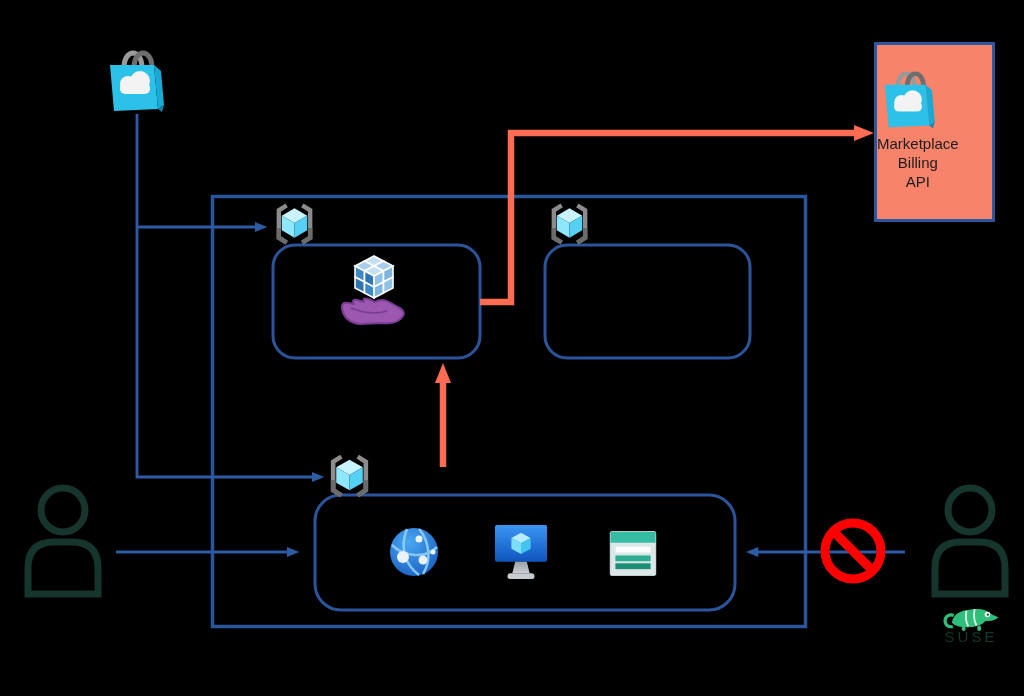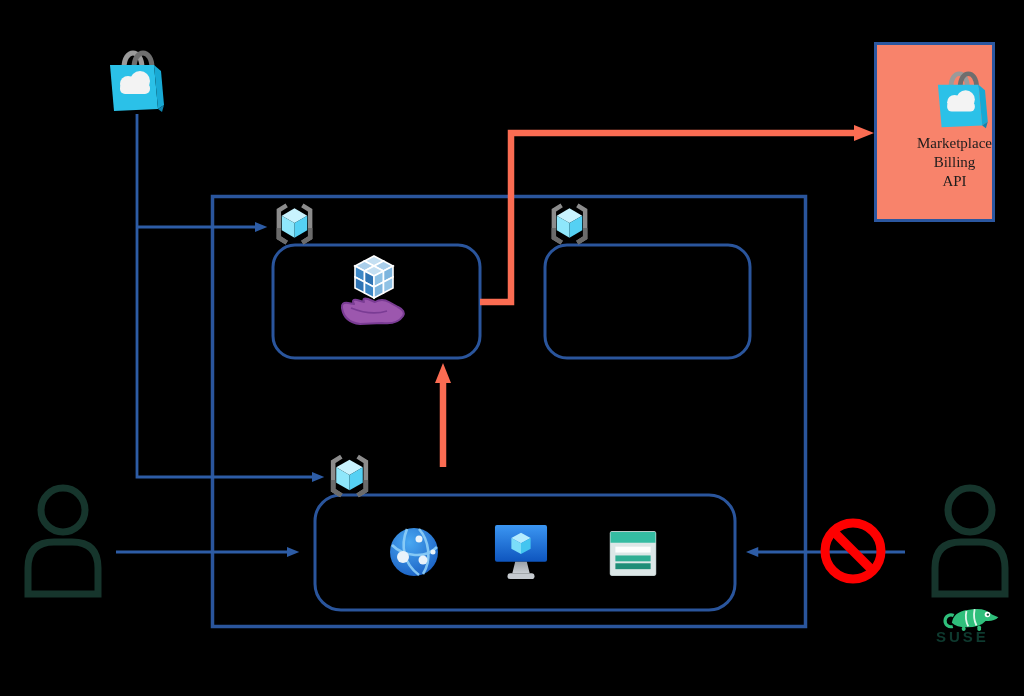--- a/index.html
+++ b/index.html
@@ -6,30 +6,30 @@
   .canvas{
     position:relative;width:1024px;height:696px;background:#000;overflow:hidden;
     font-family:"Liberation Sans", sans-serif;
   }
   .layer{position:absolute;left:0;top:0;width:1024px;height:696px;}
   .icon{position:absolute;}
   .icon svg{display:block;width:100%;height:100%;}
   .billing-box{
     position:absolute;left:874px;top:42px;width:121px;height:180px;
     box-sizing:border-box;border:3px solid #2B57A0;background:#F8836B;
-    display:flex;flex-direction:column;align-items:flex-end;z-index:3;font-family:Liberation Serif, serif;
+    display:flex;flex-direction:column;align-items:flex-start;z-index:3;
   }
   .billing-box .bag{width:62px;height:72px;margin-top:13px;}
   .billing-label{
     margin-top:4px;font-size:15px;line-height:1.28;color:#1C1C1C;
     text-align:center;white-space:pre-line;
   }
   .suse-wordmark{
     position:absolute;left:936px;top:628px;width:70px;height:20px;
-    font-size:15px;font-weight:bold;letter-spacing:3px;
+    text-align:center;font-size:15px;font-weight:normal;letter-spacing:3px;
     color:#0E3A2F;z-index:3;
   }
   .z2{z-index:2;}
 </style>
 </head>
 <body>
 
 <div class="canvas">
 
   <svg width="0" height="0" style="position:absolute" aria-hidden="true">

